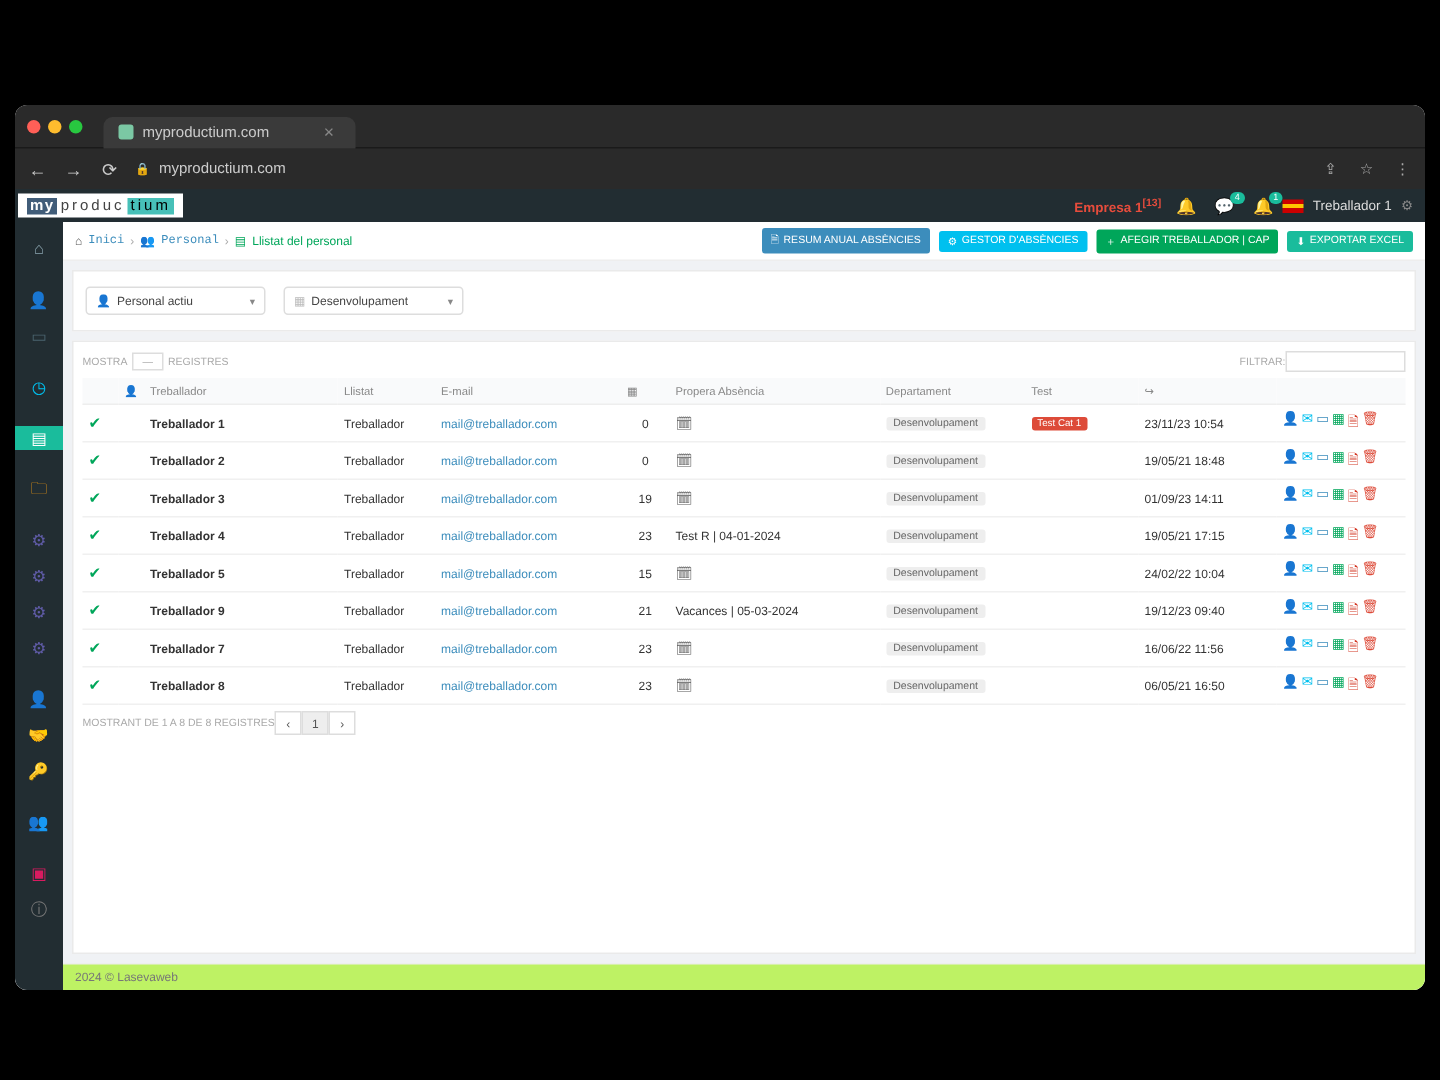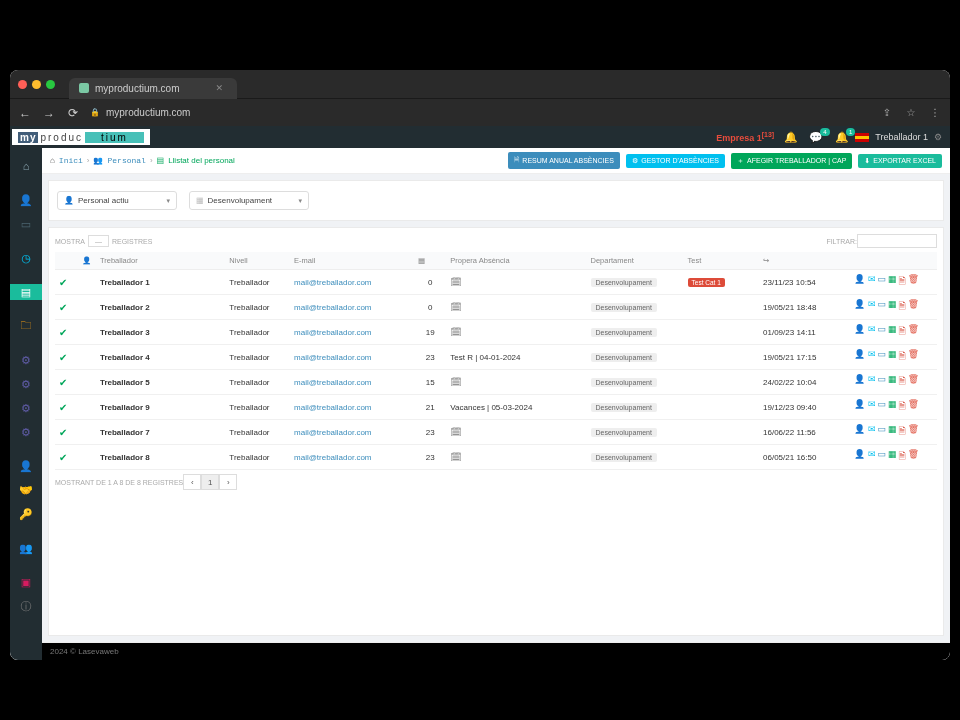--- a/index.html
+++ b/index.html
@@ -23,21 +23,21 @@
   .urlbox .lock { font-size: 8px; }
   .addr-icon { color: #aaa; width: 14px; text-align: center; font-size: 10px; }
 
   .viewport { flex: 1; display: flex; flex-direction: column; background: #f0f2f5; position: relative; }
 
   
   .appbar { background: #222d32; height: 22px; display: flex; align-items: center; padding: 0 8px 0 0; color: #fff; font-size: 9px; }
   .logo { background: #fff; padding: 2px 6px; margin-left: 2px; display: flex; align-items: center; height: 16px; }
   .logo .my { background: #415d79; color: #fff; font-weight: bold; padding: 0 2px; font-size: 10px; letter-spacing: 1px; }
   .logo .produc { color: #444; font-size: 10px; letter-spacing: 2px; padding: 0 2px; }
-  .logo .tium { background: #47c0b8; color: #000; font-size: 10px; letter-spacing: 2px; padding: 0 16px; }
+  .logo .tium { background: #47c0b8; color: #000; font-size: 10px; letter-spacing: 2px; padding: 0 2px; }
   .appbar-spacer { flex: 1; }
   .company { color: #e74c3c; font-weight: bold; margin-right: 4px; }
   .company sup { font-size: 7px; }
   .appbar-ico { margin: 0 6px; color: #aab; position: relative; font-size: 11px; }
   .badge-bubble { position: absolute; top: -3px; right: -6px; background: #1abc9c; color: #fff; border-radius: 7px; font-size: 6px; padding: 0 3px; line-height: 8px; }
   .flag { width: 14px; height: 9px; background: linear-gradient(#c00 33%, #ffc400 33% 66%, #c00 66%); display: inline-block; }
   .userlbl { margin: 0 6px; color: #ddd; }
   .gearend { color: #888; }
 
   .main { flex: 1; display: flex; min-height: 0; }
@@ -88,21 +88,21 @@
   .rowicons { display: flex; gap: 2px; font-size: 9px; }
   .rowicons span { display: inline-block; }
   .ri1 { color: #3c8dbc; } .ri2 { color: #00c0ef; } .ri3 { color: #3c8dbc; } .ri4 { color: #00a65a; } .ri6 { color: #d33724; } .ri7 { color: #dd4b39; }
   .calico { color: #555; font-size: 9px; }
 
   .tfoot { display: flex; align-items: center; font-size: 7px; color: #aaa; padding: 4px 0; }
   .pager { display: flex; gap: 0; }
   .pager div { border: 1px solid #ddd; width: 18px; height: 16px; display: flex; align-items: center; justify-content: center; font-size: 8px; color: #555; }
   .pager div.cur { background: #eee; }
 
-  .footer { font-size: 8px; color: #777; padding: 4px 8px; background: #000000; border-top: 1px solid #eee; }
+  .footer { font-size: 8px; color: #777; padding: 4px 8px; background: #bef264; border-top: 1px solid #eee; }
 </style>
 </head>
 <body>
 
 <div class="desktop">
   <div class="browser">
 
     <div class="tabbar">
       <div class="traffic">
         <div class="tl r"></div>
@@ -242,21 +242,21 @@
                   <col style="width:90px">
                   <col style="width:70px">
                 <col style="width:85px">
                   <col style="width:80px">
               </colgroup>
               <thead>
                 <tr>
                   <th></th>
                   <th><span>👤</span></th>
                   <th>Treballador</th>
-                  <th>Nivell</th>
+                  <th>Llistat</th>
                   <th>E-mail</th>
                   <th><span>▦</span></th>
                   <th>Propera Absència</th>
                   <th>Departament</th>
                   <th>Test</th>
                   <th><span>↪</span></th>
                   <th></th>
                 </tr>
               </thead>
               <tbody id="tbody">

